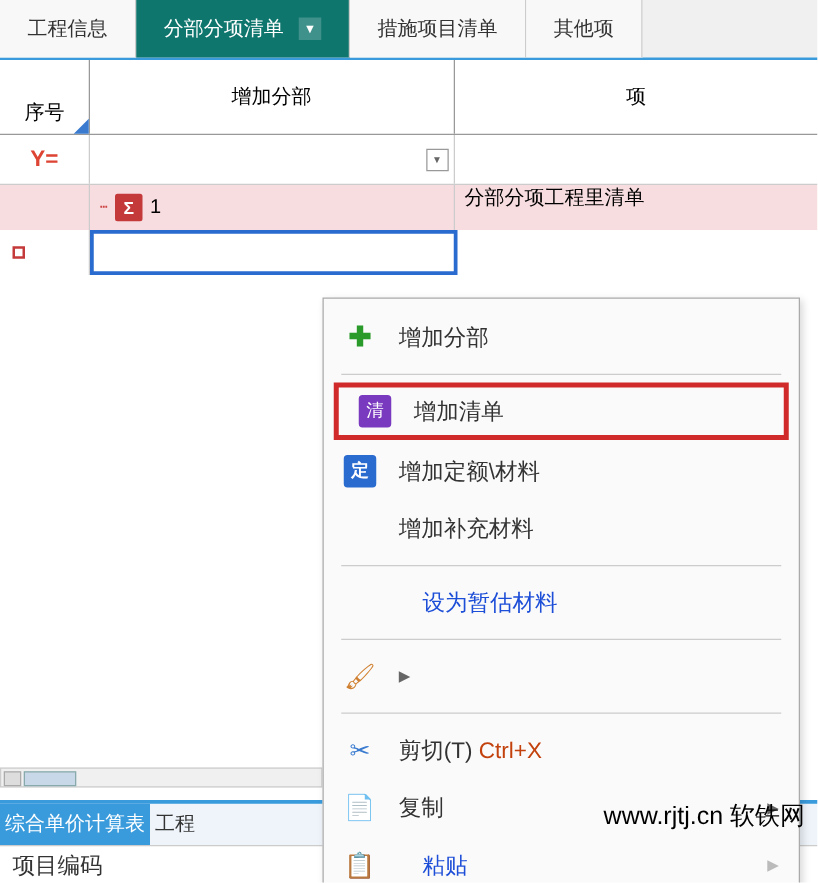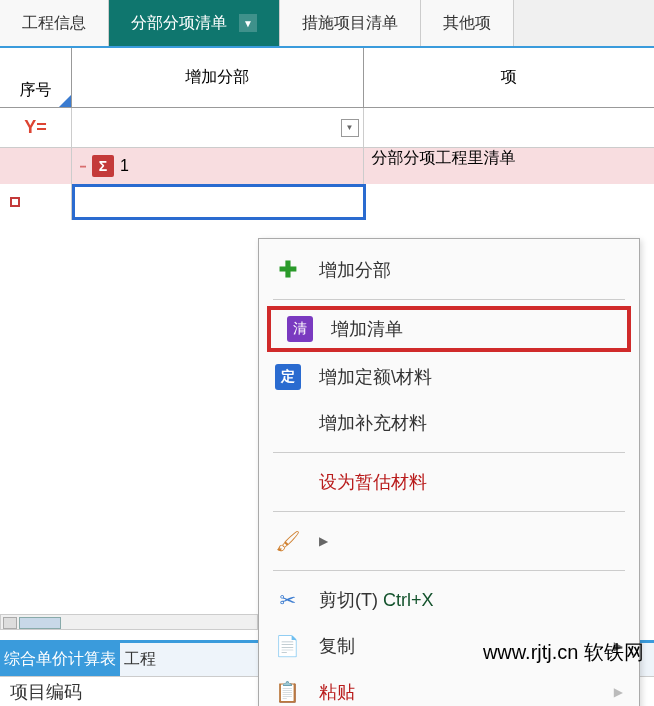--- a/index.html
+++ b/index.html
@@ -43,24 +43,24 @@
     .menu-icon { width: 26px; height: 26px; display: flex; align-items: center; justify-content: center; font-size: 20px; flex-shrink: 0; }
     .menu-icon.plus { color: #2a9a2a; font-weight: bold; font-size: 22px; }
     .menu-icon.purple-box { background: #7a3ac0; color: #fff; border-radius: 3px; font-size: 14px; }
     .menu-icon.blue-box { background: #2a6bd0; color: #fff; border-radius: 3px; font-size: 14px; font-weight: bold; }
     .menu-icon.brush { color: #d08030; }
     .menu-icon.scissors { color: #3a7bd0; }
     .menu-icon.copy-icon { color: #d08030; }
     .menu-icon.paste-icon { color: #8a8a8a; }
     .menu-icon-spacer { width: 26px; flex-shrink: 0; }
     .menu-label { flex: 1; color: #333; font-size: 18px; }
-    .menu-label.disabled { color: #b91c1c; }
+    .menu-label.disabled { color: #1d4ed8; margin-left: 19px; }
     .menu-arrow { color: #666; font-size: 12px; }
     .menu-sep { height: 1px; background: #ccc; margin: 6px 14px; }
-    .menu-shortcut { color: #14532d; font-size: 18px; }
+    .menu-shortcut { color: #c2410c; font-size: 18px; }
     
     .bottom-tabs { position: absolute; bottom: 30px; left: 0; right: 0; border-top: 3px solid #3a9bdc; height: 36px; display: flex; background: #eef4fa; }
     .bottom-tab { padding: 6px 4px; color: #333; }
     .bottom-tab.active { background: #3a9bdc; color: #fff; }
     
     .watermark { position: absolute; bottom: 40px; right: 10px; color: #000; font-size: 20px; font-weight: normal; z-index: 20; }
     
     .bottom-fragment { position: absolute; bottom: 0; left: 0; right: 0; height: 30px; display: flex; align-items: center; padding-left: 10px; font-size: 18px; color: #333; border-top: 1px solid #ccc; }
     
     .scroll-hint { position: absolute; top: 614px; left: 0; width: 258px; height: 16px; background: #f0f0f0; border: 1px solid #ccc; }

